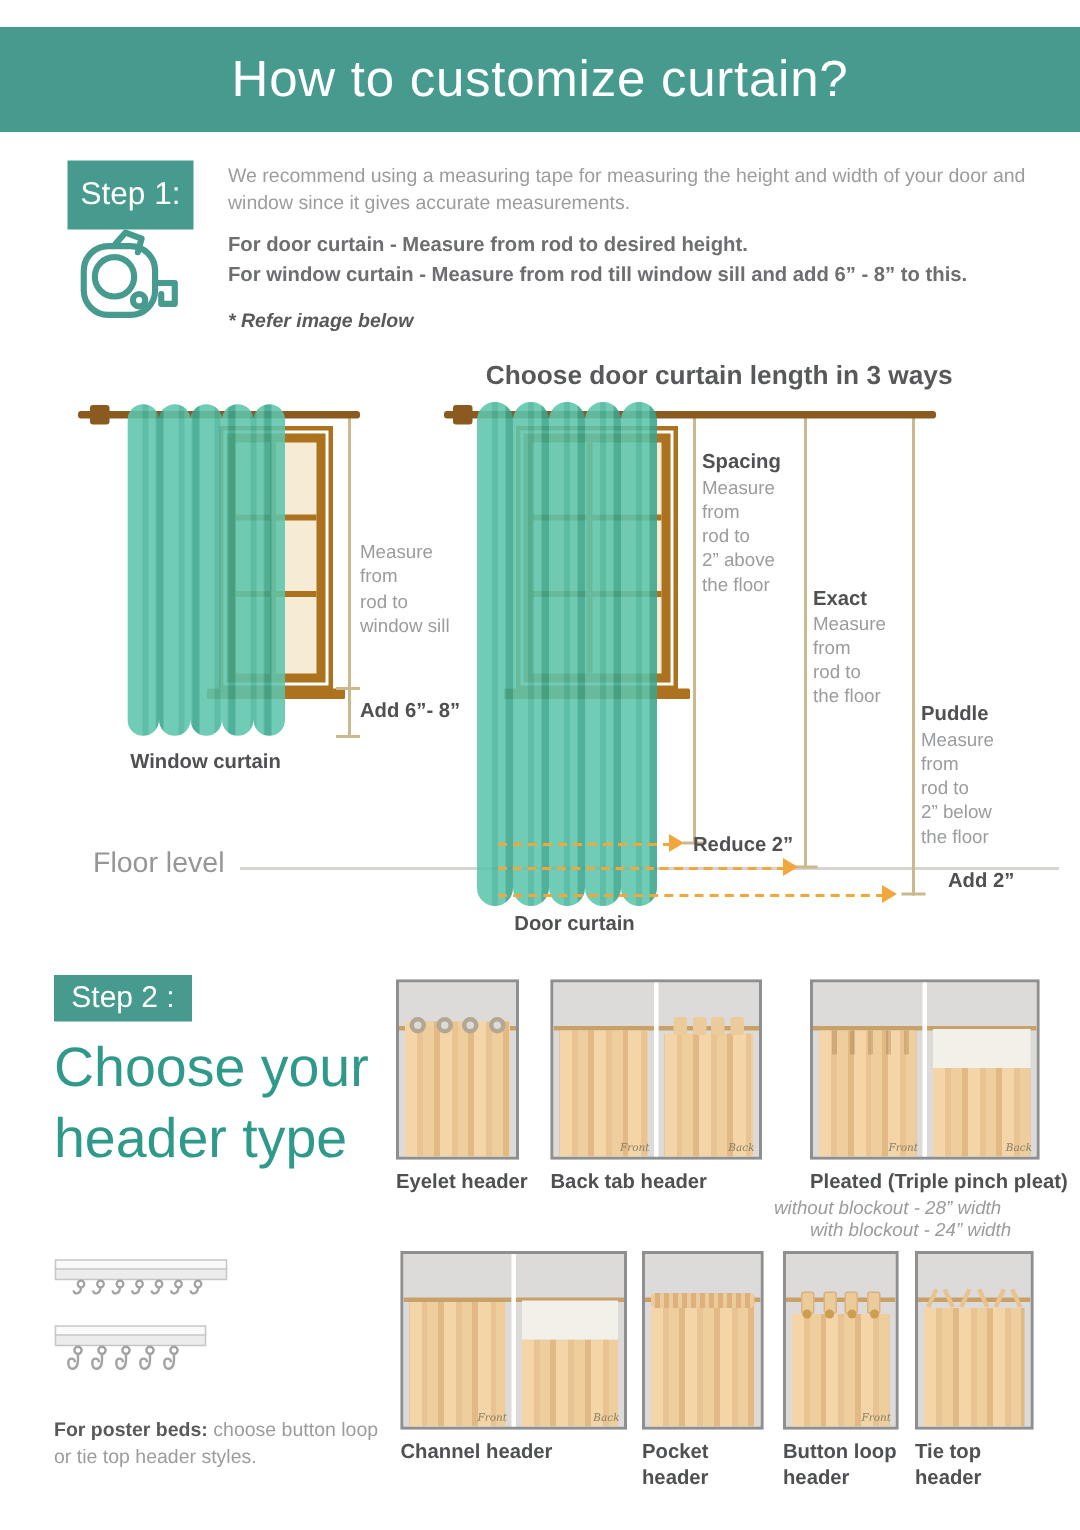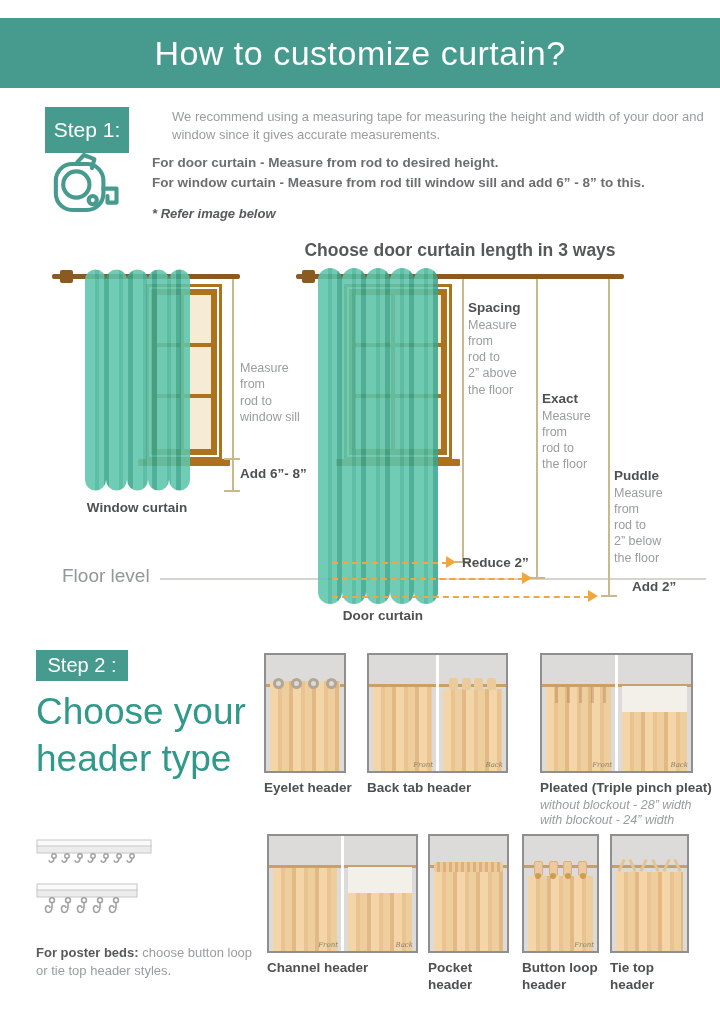--- a/index.html
+++ b/index.html
@@ -8,27 +8,27 @@
   .abs{position:absolute;}
 
   
   .banner{left:0;top:18px;width:720px;height:70px;background:#479b8e;color:#fff;
           display:flex;align-items:center;justify-content:center;font-size:34px;letter-spacing:.5px;}
 
   
   .badge{background:#479b8e;color:#fff;display:flex;align-items:center;justify-content:center;}
   .step1-badge{left:45px;top:107px;width:84px;height:46px;font-size:21px;}
   .step2-badge{left:36px;top:650px;width:92px;height:31px;font-size:20px;}
-  .intro{left:152px;top:108px;width:545px;font-size:13px;line-height:1.4;color:#9a9c9e;margin-left:20px;}
+  .intro{left:152px;top:108px;width:545px;font-size:13px;line-height:1.4;color:#9a9c9e;}
   .boldlines{left:152px;top:153px;width:545px;font-size:13.5px;line-height:1.5;color:#6d6e70;font-weight:bold;}
   .refer{left:152px;top:206px;font-size:13px;font-style:italic;font-weight:bold;color:#58595b;}
   .tape-icon{left:46px;top:146px;}
 
   
-  .diagram-title{left:285px;top:240px;width:350px;text-align:center;font-size:17.5px;font-weight:bold;color:#57585a;}
+  .diagram-title{left:285px;top:240px;width:350px;text-align:right;font-size:17.5px;font-weight:bold;color:#57585a;}
   .rod{background:#8a5a20;height:5px;border-radius:2px;z-index:3;}
   .finial{background:#8a5a20;width:13px;height:13px;border-radius:2px;z-index:3;}
   .window{background:#ffffff;border:3px solid #ad721e;padding:2px;box-sizing:border-box;z-index:1;}
   .window-in{position:relative;border:6px solid #ad721e;background:#f6ecd6;width:100%;height:100%;box-sizing:border-box;}
   .divh{position:absolute;left:0;right:0;height:4px;background:#ad721e;}
   .divv{position:absolute;top:0;bottom:0;width:4px;background:#ad721e;}
   .sill{position:absolute;height:7px;background:#ad721e;border-radius:1px;z-index:1;}
   .curtain{z-index:4;opacity:.88;}
   .mline{width:2px;background:#cbb98e;z-index:2;}
   .tick{height:2px;width:16px;background:#cbb98e;z-index:2;}
@@ -297,21 +297,21 @@
       <div class="prod"></div>
       <div class="blockout"></div>
       <div class="drape" style="top:57px;"></div>
       <div class="script">Back</div>
     </div>
   </div>
 
   <div class="plabel" style="left:264px;top:780px;width:100px;">Eyelet header</div>
   <div class="plabel" style="left:367px;top:780px;width:150px;">Back tab header</div>
   <div class="plabel nowrap" style="left:540px;top:780px;">Pleated (Triple pinch pleat)</div>
-  <div class="pnote" style="left:540px;top:797px;">without blockout - 28” width</div>
+  <div class="pnote" style="left:516px;top:797px;">without blockout - 28” width</div>
   <div class="pnote" style="left:540px;top:812px;">with blockout - 24” width</div>
 
   <div class="photo" style="left:267px;top:834px;width:151px;height:119px;">
     <div class="panel">
       <div class="prod"></div>
       <div class="drape"></div>
       <div class="script">Front</div>
     </div>
     <div class="panel">
       <div class="prod"></div>

